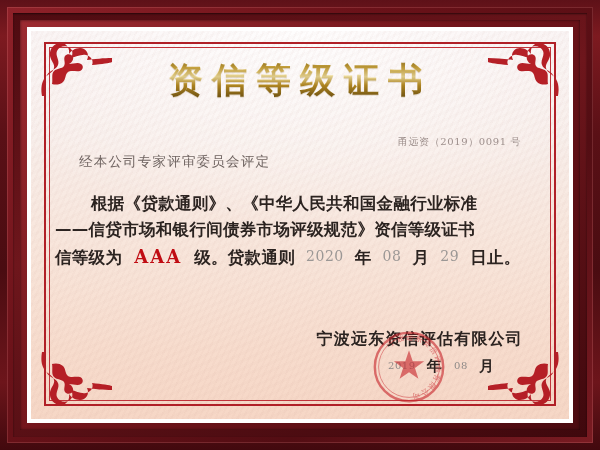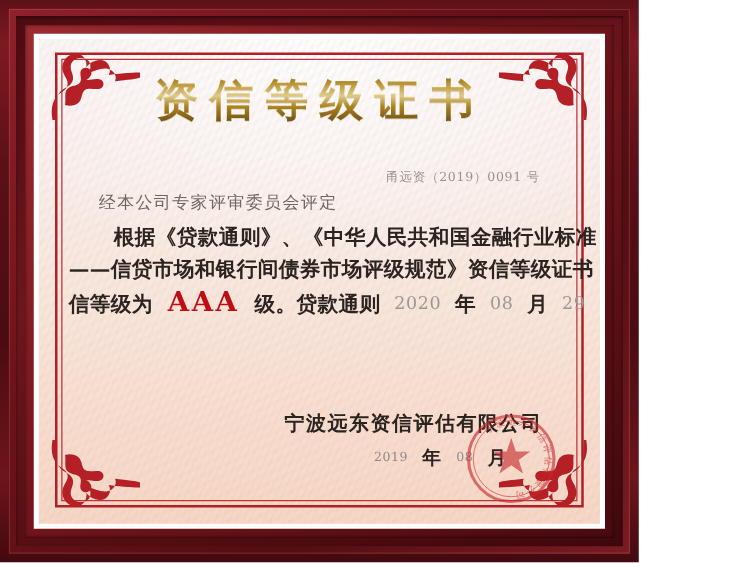--- a/index.html
+++ b/index.html
@@ -4,21 +4,21 @@
 <style>
   html,body{margin:0;padding:0;}
   body{
     width:600px;height:450px;overflow:hidden;
     background:#ffffff;
     font-family:"DejaVu Serif","Liberation Serif",serif;
   }
 
   
   .certificate{
-    position:relative;width:511px;height:450px;box-sizing:border-box;
+    position:relative;width:600px;height:450px;box-sizing:border-box;
     background:
       linear-gradient(180deg,#5e1118 0%,#7d1a20 8%,#5a1016 30%,#4a0c11 60%,#6d151b 85%,#42090e 100%);
   }
   .frame-bevel-1{
     position:absolute;left:7px;top:7px;right:7px;bottom:7px;
     box-sizing:border-box;
     background:linear-gradient(135deg,#8f2129 0%,#6b1219 35%,#530d13 70%,#7a1b22 100%);
     box-shadow:inset 0 0 0 1px rgba(255,160,160,.18);
   }
   .frame-bevel-2{
@@ -97,24 +97,24 @@
     font-size:13.5px;color:#6f6461;letter-spacing:1.2px;
     white-space:nowrap;
   }
 
   .body-text{
     position:absolute;top:146px;left:24px;right:18px;
     font-size:16.5px;line-height:26px;color:#2b2320;
     font-weight:700;letter-spacing:.3px;
   }
   .body-line{white-space:nowrap;}
-  .line-indent{padding-left:36px;}
+  .line-indent{padding-left:36px;margin-top:14px;}
 
   .grade{
-    color:#c00c13;font-size:22px;font-weight:700;
+    color:#c00c13;font-size:18px;font-weight:700;
     letter-spacing:2px;padding:0 6px;
     font-family:"DejaVu Serif","Liberation Serif",serif;
   }
   .fill-num{
     color:#9b9795;font-size:14px;font-weight:400;
     padding:0 5px;vertical-align:2px;letter-spacing:.5px;
   }
 
   .issuer{
     position:absolute;top:298px;right:46px;

